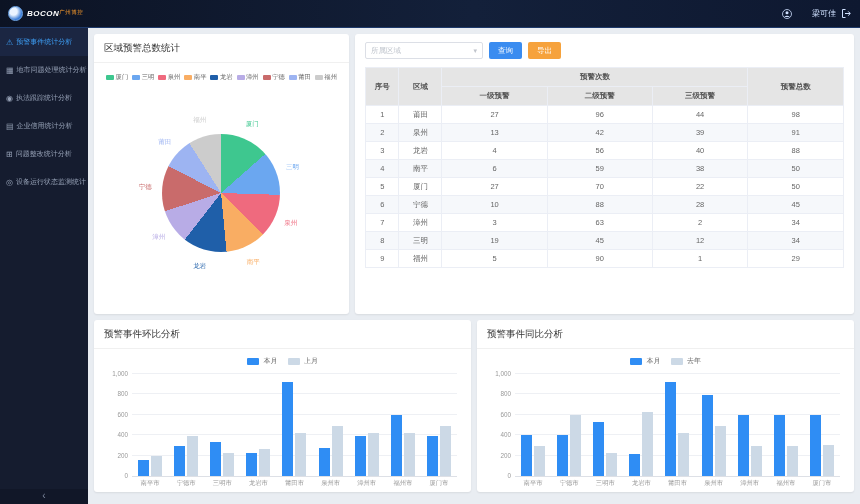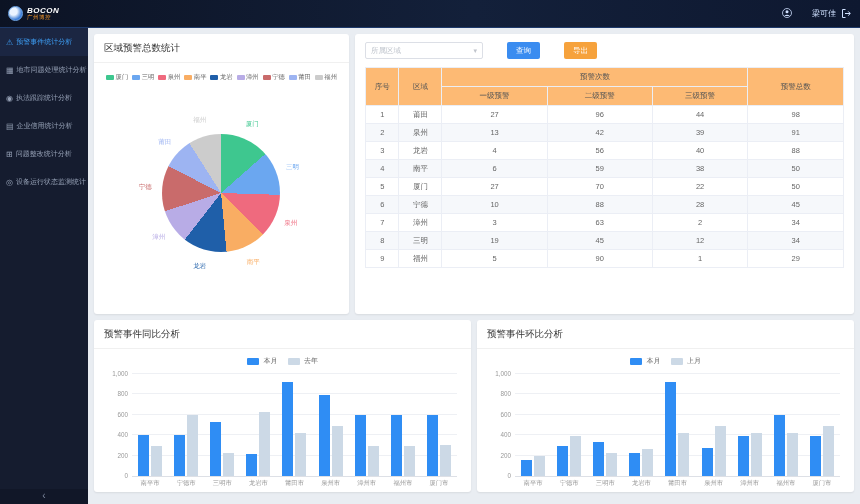--- a/index.html
+++ b/index.html
@@ -5,29 +5,29 @@
   *{box-sizing:border-box;margin:0;padding:0}
   html,body{width:860px;height:504px;overflow:hidden}
   body{font-family:"Liberation Sans",sans-serif;background:#e9edf2;color:#333}
   .app{display:flex;flex-direction:column;width:860px;height:504px}
 
   
   .topbar{height:28px;flex:0 0 28px;background:linear-gradient(90deg,#0c1324 0%,#13203a 55%,#0e1830 100%);
     border-bottom:1px solid #1e3a6b;display:flex;align-items:center;padding:0 8px;gap:8px}
   .logo{display:flex;align-items:center;gap:4px}
   .logo-circle{width:15px;height:15px;border-radius:50%;background:radial-gradient(circle at 35% 35%,#eaf3ff 30%,#3a7bd5 70%);border:1px solid #6fa7e8}
-  .logo-text{display:flex;flex-direction:column;line-height:1}
+  .logo-text{display:flex;flex-direction:row;line-height:1}
   .logo-main{font-size:8px;font-weight:bold;color:#fff;font-style:italic;letter-spacing:.5px}
   .logo-sub{font-size:5.5px;color:#ff9d2b;letter-spacing:.5px}
   .app-title{font-size:13px;font-weight:bold;color:#fff;letter-spacing:2px;margin-left:4px}
   .topbar-right{margin-left:auto;display:flex;align-items:center;gap:5px}
   .nav-chip{font-size:7.5px;color:#cfe0ff;background:linear-gradient(180deg,#1d4178,#123058);
     border:1px solid #2f66c4;border-radius:2px;padding:2.5px 5px;white-space:nowrap;cursor:pointer}
   .nav-chip.active{background:linear-gradient(180deg,#2e6bd0,#1a4a9e);color:#fff;box-shadow:0 0 4px rgba(80,200,255,.8)}
-  .user-box{display:flex;align-items:flex-start;gap:20px;margin-left:6px;color:#cfe0ff;font-size:8px}
+  .user-box{display:flex;align-items:flex-end;gap:20px;margin-left:6px;color:#cfe0ff;font-size:8px}
   .icon-svg{display:inline-block;vertical-align:middle}
 
   
   .body-row{flex:1;display:flex;min-height:0}
   .sidebar{width:88px;flex:0 0 88px;background:#151c2f;display:flex;flex-direction:column}
   .side-item{display:flex;align-items:center;gap:3px;padding:9px 4px 9px 6px;font-size:7px;color:#95a0b5;
     white-space:nowrap;overflow:hidden;cursor:pointer}
   .side-item.active{color:#3d9df3;background:#1b2642}
   .side-icon{font-size:8px;flex:0 0 auto}
   .side-footer{margin-top:auto;height:15px;background:#111728;color:#7d879c;text-align:center;font-size:10px;line-height:13px;cursor:pointer}
@@ -42,29 +42,29 @@
   .card-bar{flex:1}
 
   
   .pie-legend{display:flex;justify-content:center;align-items:center;gap:4px;padding:10px 2px 0;font-size:6.3px;color:#666;flex-wrap:nowrap}
   .legend-chip{width:8px;height:5px;border-radius:1px;display:inline-block;margin-right:1.5px;vertical-align:middle}
   .pie-area{position:relative;flex:1}
   .pie-chart{position:absolute;width:118px;height:118px;border-radius:50%;left:68px;top:52px}
   .pie-label{position:absolute;font-size:6.5px;transform:translate(-50%,-50%);white-space:nowrap}
 
   
-  .filter{display:flex;align-items:flex-end;gap:24px;padding:8px 10px 6px}
+  .filter{display:flex;align-items:flex-end;gap:6px;padding:8px 10px 6px}
   .select{width:118px;height:17px;border:1px solid #dcdfe6;border-radius:2px;font-size:7.5px;color:#bfc4cc;
     display:flex;align-items:center;justify-content:space-between;padding:0 5px;background:#fff;cursor:pointer}
   .caret{font-size:7px;color:#c0c4cc}
   .btn{height:17px;padding:0 9px;border:none;border-radius:2px;color:#fff;font-size:7.5px;cursor:pointer}
   .btn-primary{background:#3a8cf0}
   .btn-warn{background:#f6a23c}
   table.wtable{width:calc(100% - 20px);margin:2px 10px 0;border-collapse:collapse;font-size:7.5px;table-layout:fixed}
-  .wtable th{background:#fdba74;color:#555;font-weight:normal;border:1px solid #ebeef5;padding:4px 2px;text-align:center}
+  .wtable th{background:#e5e5e5;color:#555;font-weight:bold;border:1px solid #ebeef5;padding:4px 2px;text-align:center}
   .wtable td{color:#666;border:1px solid #ebeef5;padding:3.5px 2px;text-align:center}
   .wtable tbody tr:nth-child(even){background:#f6f8fb}
 
   
   .bar-legend{display:flex;justify-content:center;gap:10px;font-size:7px;color:#666;padding:7px 0 0}
   .bar-legend .legend-chip{width:12px;height:7px}
   .bar-area{position:relative;flex:1;margin:2px 14px 2px 38px}
   .plot{position:absolute;left:0;right:0;top:6px;bottom:13px;border-bottom:1px solid #dde0e6}
   .gridline{position:absolute;left:0;right:0;border-top:1px solid #eef0f4}
   .ylab{position:absolute;left:-32px;width:28px;text-align:right;font-size:6.3px;color:#999}
@@ -270,20 +270,98 @@
                   <td>1</td>
                   <td>29</td>
                 </tr>
               </tbody>
           </table>
         </div>
       </div>
 
       <div class="row-bottom">
 
+        <div class="card card-bar" id="mom-card">
+          <div class="card-hd">预警事件环比分析</div>
+          <div class="bar-legend">
+              <span style="display: flex; align-items: center; gap: 3px;">
+                <span class="legend-chip" style="background: rgb(47, 141, 244);"></span>
+                <span>本月</span>
+              </span>
+              <span style="display: flex; align-items: center; gap: 3px;">
+                <span class="legend-chip" style="background: rgb(204, 217, 230);"></span>
+                <span>上月</span>
+              </span>
+            </div>
+          <div class="bar-area">
+            <div class="plot">
+                <span class="ylab" style="bottom: calc(0% - 3px);">0</span>
+                <div class="gridline" style="bottom: 20%;"></div>
+                <span class="ylab" style="bottom: calc(20% - 3px);">200</span>
+                <div class="gridline" style="bottom: 40%;"></div>
+                <span class="ylab" style="bottom: calc(40% - 3px);">400</span>
+                <div class="gridline" style="bottom: 60%;"></div>
+                <span class="ylab" style="bottom: calc(60% - 3px);">600</span>
+                <div class="gridline" style="bottom: 80%;"></div>
+                <span class="ylab" style="bottom: calc(80% - 3px);">800</span>
+                <div class="gridline" style="bottom: 100%;"></div>
+                <span class="ylab" style="bottom: calc(100% - 3px);">1,000</span>
+                <div class="bar-groups">
+                  <div class="bar-group">
+                    <div class="bar" style="height: 16%; background: rgb(47, 141, 244);"></div>
+                    <div class="bar" style="height: 19.5%; background: rgb(204, 217, 230);"></div>
+                  </div>
+                  <div class="bar-group">
+                    <div class="bar" style="height: 29.5%; background: rgb(47, 141, 244);"></div>
+                    <div class="bar" style="height: 39.5%; background: rgb(204, 217, 230);"></div>
+                  </div>
+                  <div class="bar-group">
+                    <div class="bar" style="height: 33%; background: rgb(47, 141, 244);"></div>
+                    <div class="bar" style="height: 23%; background: rgb(204, 217, 230);"></div>
+                  </div>
+                  <div class="bar-group">
+                    <div class="bar" style="height: 22.5%; background: rgb(47, 141, 244);"></div>
+                    <div class="bar" style="height: 26%; background: rgb(204, 217, 230);"></div>
+                  </div>
+                  <div class="bar-group">
+                    <div class="bar" style="height: 92%; background: rgb(47, 141, 244);"></div>
+                    <div class="bar" style="height: 42%; background: rgb(204, 217, 230);"></div>
+                  </div>
+                  <div class="bar-group">
+                    <div class="bar" style="height: 27%; background: rgb(47, 141, 244);"></div>
+                    <div class="bar" style="height: 49%; background: rgb(204, 217, 230);"></div>
+                  </div>
+                  <div class="bar-group">
+                    <div class="bar" style="height: 39.5%; background: rgb(47, 141, 244);"></div>
+                    <div class="bar" style="height: 42%; background: rgb(204, 217, 230);"></div>
+                  </div>
+                  <div class="bar-group">
+                    <div class="bar" style="height: 60%; background: rgb(47, 141, 244);"></div>
+                    <div class="bar" style="height: 42%; background: rgb(204, 217, 230);"></div>
+                  </div>
+                  <div class="bar-group">
+                    <div class="bar" style="height: 39.5%; background: rgb(47, 141, 244);"></div>
+                    <div class="bar" style="height: 49%; background: rgb(204, 217, 230);"></div>
+                  </div>
+                </div>
+              </div>
+            <div class="xlabels">
+                <span>南平市</span>
+                <span>宁德市</span>
+                <span>三明市</span>
+                <span>龙岩市</span>
+                <span>莆田市</span>
+                <span>泉州市</span>
+                <span>漳州市</span>
+                <span>福州市</span>
+                <span>厦门市</span>
+              </div>
+          </div>
+        </div>
+
         <div class="card card-bar" id="yoy-card">
           <div class="card-hd">预警事件同比分析</div>
           <div class="bar-legend">
               <span style="display: flex; align-items: center; gap: 3px;">
                 <span class="legend-chip" style="background: rgb(47, 141, 244);"></span>
                 <span>本月</span>
               </span>
               <span style="display: flex; align-items: center; gap: 3px;">
                 <span class="legend-chip" style="background: rgb(204, 217, 230);"></span>
                 <span>去年</span>
@@ -347,95 +425,17 @@
                 <span>三明市</span>
                 <span>龙岩市</span>
                 <span>莆田市</span>
                 <span>泉州市</span>
                 <span>漳州市</span>
                 <span>福州市</span>
                 <span>厦门市</span>
               </div>
           </div>
         </div>
-
-        <div class="card card-bar" id="mom-card">
-          <div class="card-hd">预警事件环比分析</div>
-          <div class="bar-legend">
-              <span style="display: flex; align-items: center; gap: 3px;">
-                <span class="legend-chip" style="background: rgb(47, 141, 244);"></span>
-                <span>本月</span>
-              </span>
-              <span style="display: flex; align-items: center; gap: 3px;">
-                <span class="legend-chip" style="background: rgb(204, 217, 230);"></span>
-                <span>上月</span>
-              </span>
-            </div>
-          <div class="bar-area">
-            <div class="plot">
-                <span class="ylab" style="bottom: calc(0% - 3px);">0</span>
-                <div class="gridline" style="bottom: 20%;"></div>
-                <span class="ylab" style="bottom: calc(20% - 3px);">200</span>
-                <div class="gridline" style="bottom: 40%;"></div>
-                <span class="ylab" style="bottom: calc(40% - 3px);">400</span>
-                <div class="gridline" style="bottom: 60%;"></div>
-                <span class="ylab" style="bottom: calc(60% - 3px);">600</span>
-                <div class="gridline" style="bottom: 80%;"></div>
-                <span class="ylab" style="bottom: calc(80% - 3px);">800</span>
-                <div class="gridline" style="bottom: 100%;"></div>
-                <span class="ylab" style="bottom: calc(100% - 3px);">1,000</span>
-                <div class="bar-groups">
-                  <div class="bar-group">
-                    <div class="bar" style="height: 16%; background: rgb(47, 141, 244);"></div>
-                    <div class="bar" style="height: 19.5%; background: rgb(204, 217, 230);"></div>
-                  </div>
-                  <div class="bar-group">
-                    <div class="bar" style="height: 29.5%; background: rgb(47, 141, 244);"></div>
-                    <div class="bar" style="height: 39.5%; background: rgb(204, 217, 230);"></div>
-                  </div>
-                  <div class="bar-group">
-                    <div class="bar" style="height: 33%; background: rgb(47, 141, 244);"></div>
-                    <div class="bar" style="height: 23%; background: rgb(204, 217, 230);"></div>
-                  </div>
-                  <div class="bar-group">
-                    <div class="bar" style="height: 22.5%; background: rgb(47, 141, 244);"></div>
-                    <div class="bar" style="height: 26%; background: rgb(204, 217, 230);"></div>
-                  </div>
-                  <div class="bar-group">
-                    <div class="bar" style="height: 92%; background: rgb(47, 141, 244);"></div>
-                    <div class="bar" style="height: 42%; background: rgb(204, 217, 230);"></div>
-                  </div>
-                  <div class="bar-group">
-                    <div class="bar" style="height: 27%; background: rgb(47, 141, 244);"></div>
-                    <div class="bar" style="height: 49%; background: rgb(204, 217, 230);"></div>
-                  </div>
-                  <div class="bar-group">
-                    <div class="bar" style="height: 39.5%; background: rgb(47, 141, 244);"></div>
-                    <div class="bar" style="height: 42%; background: rgb(204, 217, 230);"></div>
-                  </div>
-                  <div class="bar-group">
-                    <div class="bar" style="height: 60%; background: rgb(47, 141, 244);"></div>
-                    <div class="bar" style="height: 42%; background: rgb(204, 217, 230);"></div>
-                  </div>
-                  <div class="bar-group">
-                    <div class="bar" style="height: 39.5%; background: rgb(47, 141, 244);"></div>
-                    <div class="bar" style="height: 49%; background: rgb(204, 217, 230);"></div>
-                  </div>
-                </div>
-              </div>
-            <div class="xlabels">
-                <span>南平市</span>
-                <span>宁德市</span>
-                <span>三明市</span>
-                <span>龙岩市</span>
-                <span>莆田市</span>
-                <span>泉州市</span>
-                <span>漳州市</span>
-                <span>福州市</span>
-                <span>厦门市</span>
-              </div>
-          </div>
-        </div>
       </div>
 
     </div>
   </div>
 </div>
 
 </body></html>

